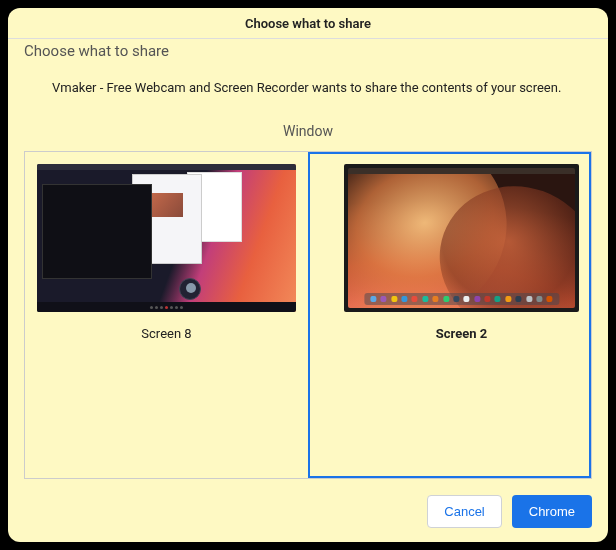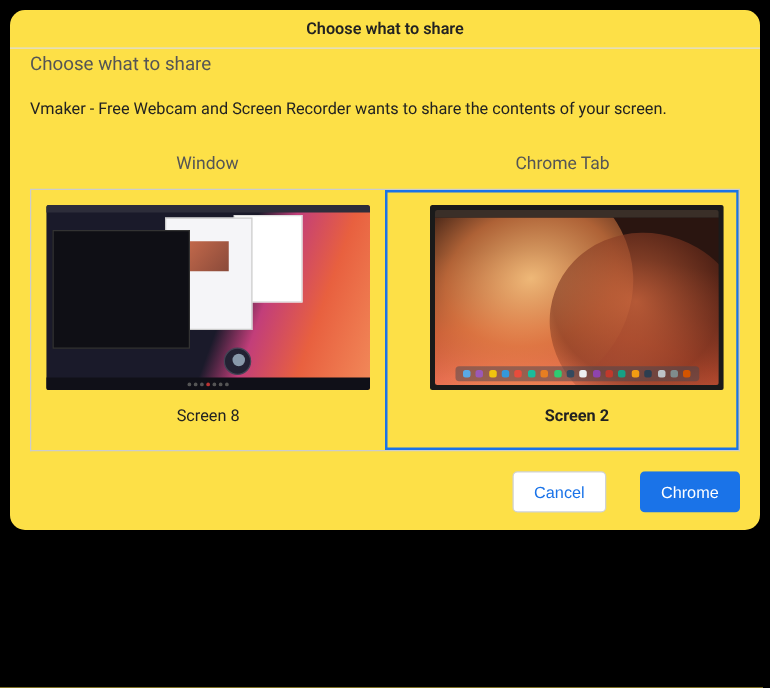--- a/index.html
+++ b/index.html
@@ -9,22 +9,22 @@
     width: 616px;
     height: 550px;
     overflow: hidden;
     position: relative;
   }
   .window {
     position: absolute;
     left: 8px;
     top: 8px;
     width: 600px;
-    height: 416px;
-    background: #fde047;
+    height: 534px;
+    background: #fef9c3;
     border-radius: 12px;
     overflow: hidden;
     display: flex;
     flex-direction: column;
   }
   .titlebar {
     height: 30px;
     display: flex;
     align-items: center;
     justify-content: center;
@@ -43,20 +43,21 @@
   .cutoff-heading {
     font-size: 15px;
     color: #555;
     padding: 6px 16px 0 16px;
     margin-top: -3px;
   }
   .description {
     font-size: 13px;
     color: #222;
     padding: 20px 16px 4px 16px;
+    margin-left: 28px;
   }
   .tabs {
     display: flex;
     margin: 14px 16px 0 16px;
     border-bottom: 1px solid #ccc;
   }
   .tab {
     flex: 1;
     text-align: center;
     font-size: 14px;
@@ -243,21 +244,21 @@
     font-size: 13px;
     color: #222;
     margin-top: 8px;
   }
   .screen-option.selected .screen-label {
     font-weight: 700;
   }
   .footer {
     display: flex;
     justify-content: flex-end;
-    gap: 27px;
+    gap: 10px;
     padding: 16px 16px 14px 0;
   }
   .btn {
     font-size: 13px;
     padding: 8px 16px;
     border-radius: 4px;
     cursor: pointer;
     border: 1px solid transparent;
     font-weight: 500;
   }
@@ -282,23 +283,20 @@
 
   <div class="inner">
 
     <div class="cutoff-heading">Choose what to share</div>
 
     <div class="description">Vmaker - Free Webcam and Screen Recorder wants to share the contents of your screen.</div>
 
     <div class="tabs">
       <div class="tab">
         <span>Window</span>
-      </div>
-      <div class="tab">
-        <span>Chrome Tab</span>
       </div>
     </div>
 
     <div class="content-area">
 
       <div class="screen-option">
         <div class="thumb">
           <div class="thumb-inner">
             <div class="s1-bg"></div>
             <div class="s1-topbar"></div>

